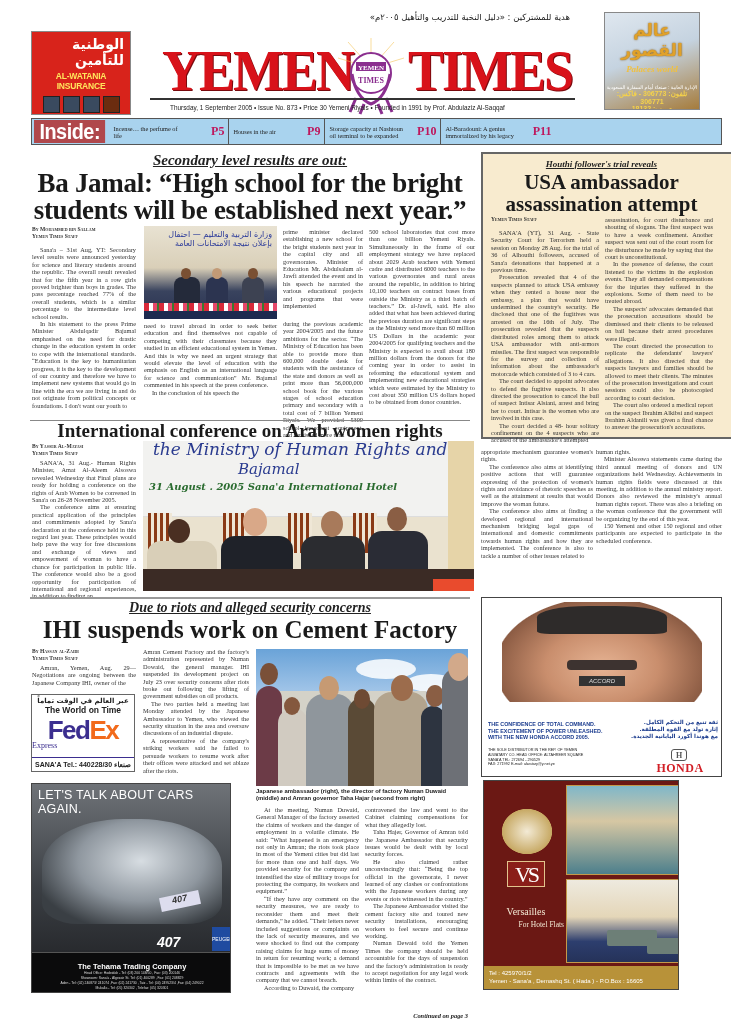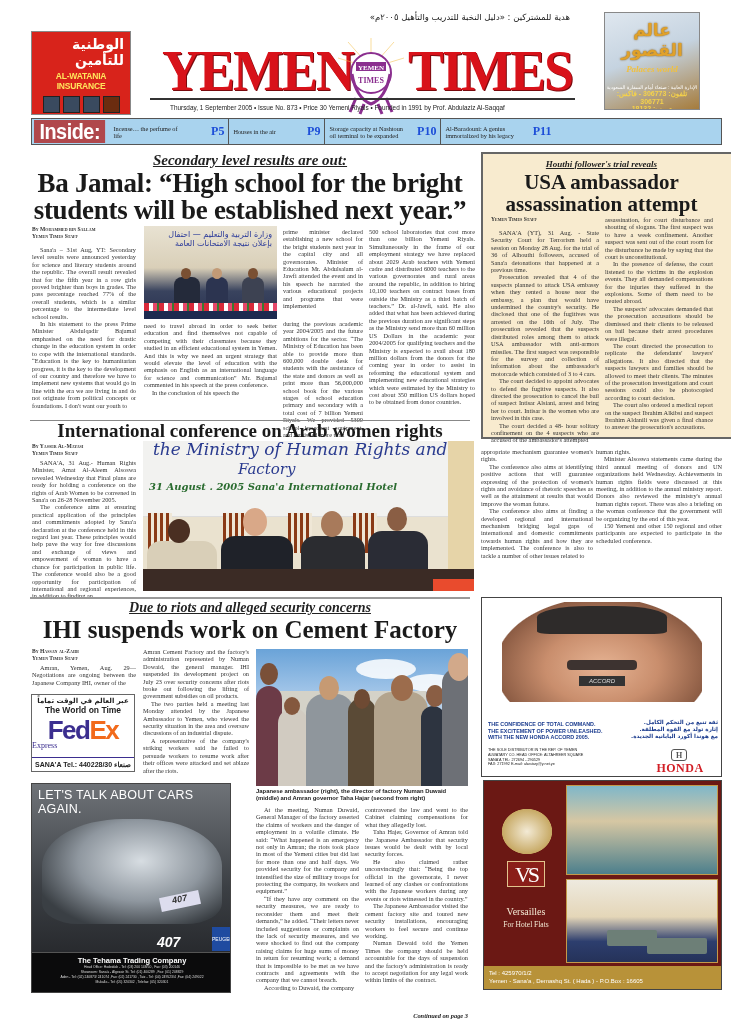--- a/index.html
+++ b/index.html
@@ -31,21 +31,21 @@
 #ad-palaces .t2{color:#f0c040;font-size:9px;font-style:italic;font-weight:bold;text-align:center;margin-top:4px}
 #ad-palaces .t3{color:#fff;font-size:5px;text-align:center;margin-top:10px;font-family:"Liberation Sans",sans-serif}
 #ad-palaces .t4{color:#f5d24a;font-size:7px;font-weight:bold;text-align:center;font-family:"Liberation Sans",sans-serif}
 #ad-palaces .t5{color:#f5d24a;font-size:5.5px;text-align:center;font-weight:bold;font-family:"Liberation Sans",sans-serif}
 
 #inside{left:31px;top:118px;width:691px;height:27px;background:#a9d3ee;border:1px solid #555;display:flex;align-items:center}
 #inside .lbl{background:#b0484c;color:#fff;font-family:"Liberation Sans",sans-serif;font-weight:bold;font-size:22px;height:23px;line-height:23px;padding:0 6px;margin-left:2px;letter-spacing:-.5px;transform:scaleX(.9);transform-origin:left}
 #inside .item{display:flex;align-items:center;height:25px;border-right:1px solid #555;padding:0 4px;justify-content:space-between}
 #inside .item:last-child{border-right:none}
 #inside .it{font-size:6.3px;line-height:7px;color:#222;width:72px}
-#inside .pg{font-weight:bold;font-size:12px;font-family:"Liberation Serif",serif;color:#1d4ed8}
+#inside .pg{font-weight:bold;font-size:12px;font-family:"Liberation Serif",serif;color:#be185d}
 
 #kicker1{left:40px;top:152px;width:420px;font-size:15px}
 #head1{left:30px;top:170px;width:440px;font-size:27px;letter-spacing:-.3px}
 #story1-by{left:32px;top:226px;width:110px}
 #story1-c1{left:32px;top:246px;width:104px}
 #photo1{left:144px;top:226px;width:133px;height:93px;background:linear-gradient(180deg,#e8e2d2 0%,#d9cfb8 45%,#39435e 70%,#2a3350 100%);overflow:hidden}
 #photo1 .banner{position:absolute;left:3px;top:4px;width:125px;font-family:"DejaVu Sans",sans-serif;font-size:8px;color:#2a3a9a;text-align:right}
 #photo1 .person{position:absolute;bottom:14px;width:22px;height:28px;background:#242a3a;border-radius:8px 8px 0 0}
 #photo1 .head{position:absolute;width:10px;height:11px;border-radius:50%;background:#7a5033}
 #photo1 .flowers{position:absolute;left:0;bottom:6px;width:133px;height:10px;background:repeating-linear-gradient(90deg,#d9293a 0 5px,#fff 5px 9px,#e5486a 9px 13px,#3a7a2f 13px 15px)}
@@ -105,42 +105,42 @@
 #ad-fedex .exp{font-family:Liberation Serif, serif;font-size:8px;color:#3b2e8f;text-align:left;padding-right:20px;line-height:8px}
 #ad-fedex .tel{position:absolute;left:0;bottom:0;width:102px;height:14px;border-top:1px solid #3b2e8f;font-family:"Liberation Sans",sans-serif;font-weight:bold;font-size:7px;text-align:center;line-height:14px}
 
 #ad-peugeot{left:31px;top:783px;width:200px;height:210px;background:linear-gradient(180deg,#6f7378 0%,#3b3f44 50%,#1c1d20 100%);border:1px solid #444;overflow:hidden}
 #ad-peugeot .title{position:absolute;left:6px;top:4px;color:#fff;font-family:"Liberation Sans",sans-serif;font-size:12.5px;letter-spacing:.2px}
 #ad-peugeot .car{position:absolute;left:10px;top:35px;width:180px;height:105px;background:radial-gradient(ellipse at 55% 40%,#d7dde2 0%,#8f979f 45%,#3a3f44 80%);border-radius:45% 45% 20% 20%}
 #ad-peugeot .plate{position:absolute;left:128px;top:110px;width:40px;height:14px;background:#dde;transform:rotate(-12deg);font-family:"Liberation Sans",sans-serif;font-style:italic;font-weight:bold;font-size:9px;text-align:center;color:#333}
 #ad-peugeot .model{position:absolute;left:125px;top:150px;color:#fff;font-family:"Liberation Sans",sans-serif;font-weight:bold;font-style:italic;font-size:14px}
 #ad-peugeot .badge{position:absolute;left:180px;top:143px;width:20px;height:24px;background:#1f4ba0;color:#fff;font-size:5px;text-align:center;font-family:"Liberation Sans",sans-serif;line-height:24px}
 #ad-peugeot .foot{position:absolute;left:0;top:168px;width:200px;height:42px;background:#0b0b0c;border-top:1px solid #555}
-#ad-peugeot .co{color:#fff;font-family:"Liberation Sans",sans-serif;font-weight:bold;font-size:7.5px;text-align:center;margin-top:3px}
+#ad-peugeot .co{color:#fff;font-family:"Liberation Sans",sans-serif;font-weight:bold;font-size:7.5px;text-align:center;margin-top:9px}
 #ad-peugeot .addr{color:#ddd;font-family:"Liberation Sans",sans-serif;font-size:3.4px;text-align:center;line-height:5px}
 
 #ad-honda{left:481px;top:597px;width:241px;height:180px;border:1px solid #444;background:#fff;overflow:hidden}
 #ad-honda .car{position:absolute;left:20px;top:4px;width:200px;height:100px;background:radial-gradient(ellipse at 50% 65%,#e6b393 0%,#c98e6d 40%,#8c5c44 75%,#fff 76%)}
 #ad-honda .glass{position:absolute;left:55px;top:8px;width:130px;height:28px;background:#2e2b2a;border-radius:40% 40% 10% 10%}
 #ad-honda .grille{position:absolute;left:85px;top:62px;width:70px;height:10px;background:#3d3330;border-radius:4px}
 #ad-honda .acc{position:absolute;left:97px;top:78px;width:46px;height:10px;background:#333;color:#ddd;font-family:"Liberation Sans",sans-serif;font-style:italic;font-size:6px;text-align:center;line-height:10px}
 #ad-honda .en{position:absolute;left:6px;top:123px;width:130px;color:#1a3b8e;font-family:"Liberation Sans",sans-serif;font-weight:bold;font-size:5.4px;line-height:6.6px}
 #ad-honda .ar{position:absolute;left:140px;top:121px;width:96px;color:#1a3b8e;font-family:"DejaVu Sans",sans-serif;font-weight:bold;font-size:5.6px;line-height:7px;text-align:right;direction:rtl}
 #ad-honda .dist{position:absolute;left:6px;top:150px;width:140px;color:#222;font-family:"Liberation Sans",sans-serif;font-size:3.8px;line-height:4.8px}
 #ad-honda .brand{position:absolute;left:160px;top:163px;width:76px;color:#d21f26;font-family:"Liberation Serif",serif;font-weight:bold;font-size:12px;text-align:center;letter-spacing:.5px}
 #ad-honda .hlogo{position:absolute;left:189px;top:151px;width:16px;height:12px;border:1px solid #555;border-radius:3px;font-size:8px;text-align:center;line-height:11px;font-weight:bold;color:#555}
 
-#ad-versailles{left:483px;top:780px;width:239px;height:210px;background:#6b1814;border:1px solid #444;overflow:hidden}
+#ad-versailles{left:483px;top:780px;width:196px;height:210px;background:#6b1814;border:1px solid #444;overflow:hidden}
 #ad-versailles .ph1{position:absolute;left:82px;top:4px;width:152px;height:90px;background:linear-gradient(180deg,#7fb7c9 0%,#d6c7a3 40%,#4c7f8c 100%);border:1px solid #c49a4a}
 #ad-versailles .ph2{position:absolute;left:82px;top:98px;width:152px;height:84px;background:linear-gradient(180deg,#eeeadf 0%,#e4d6b8 45%,#2d3e6e 75%,#253259 100%);border:1px solid #c49a4a}
 #ad-versailles .bed{position:absolute;height:16px;background:#6d7f77;border-radius:2px}
 #ad-versailles .horse{position:absolute;left:18px;top:28px;width:50px;height:45px;background:radial-gradient(ellipse at 50% 50%,#f3ead5 0%,#c7a964 70%,transparent 72%)}
 #ad-versailles .vs{position:absolute;left:23px;top:80px;width:38px;height:26px;background:#8a1e19;border:1px solid #e2c48d;color:#fff;font-family:"Liberation Serif",serif;font-size:22px;line-height:26px;text-align:center;letter-spacing:-3px}
 #ad-versailles .name{position:absolute;left:4px;top:125px;width:76px;color:#f3ead5;font-family:"Liberation Serif",serif;font-size:10px;text-align:center}
-#ad-versailles .sub{position:absolute;left:4px;top:139px;width:76px;color:#f3ead5;font-family:"Liberation Serif",serif;font-size:7.5px;text-align:center}
+#ad-versailles .sub{position:absolute;left:4px;top:139px;width:76px;color:#f3ead5;font-family:"Liberation Serif",serif;font-size:7.5px;text-align:right}
 #ad-versailles .foot{position:absolute;left:0;top:185px;width:239px;height:25px;background:#b89239;padding:3px 5px}
 #ad-versailles .foot div{color:#fff;font-family:"Liberation Sans",sans-serif;font-size:6px;line-height:8px}
 </style>
 </head>
 <body>
 
 <div class="abs" id="ad-watania">
   <div class="ar">الوطنية للتأمين</div>
   <div class="en">AL-WATANIA INSURANCE</div>
   <div class="photos">
@@ -265,21 +265,21 @@
   <div>By Yasser Al-Mayasi</div>
   <div>Yemen Times Staff</div>
 </div>
 <div class="abs txt" id="story3-c1">
   <p>SANA'A, 31 Aug.- Human Rights Minister, Amat Al-Aleem Alsoswa revealed Wednesday that Final plans are ready for holding a conference on the rights of Arab Women to be convened in Sana'a on 26-28 November 2005.</p>
   <p>The conference aims at ensuring practical application of the principles and commitments adopted by Sana'a declaration at the conference held in this regard last year. These principles would help pave the way for free discussions and exchange of views and empowerment of woman to have a chance for participation in public life. The conference would also be a good opportunity for participation of international and regional experiences, in addition to finding an</p>
 </div>
 <div class="abs" id="photo3">
   <div class="banner">
     <div class="b1">the Ministry of Human Rights and</div>
-    <div class="b2">Factory</div>
+    <div class="b2">Bajamal</div>
     <div class="b3">31 August . 2005   Sana'a International Hotel</div>
   </div>
   <div class="wall"></div>
   <div class="chair" style="left:5px"></div>
     <div class="chair" style="left:80px"></div>
     <div class="chair" style="left:145px"></div>
     <div class="chair" style="left:210px"></div>
   <div class="p" style="left:4px;top:100px;width:70px;height:40px;background:#d9cfb8"></div>
     <div class="h" style="left:25px;top:78px;width:22px;height:24px;background:#4a2f22"></div>
   <div class="p" style="left:78px;top:95px;width:72px;height:45px;background:#1f2229"></div>

